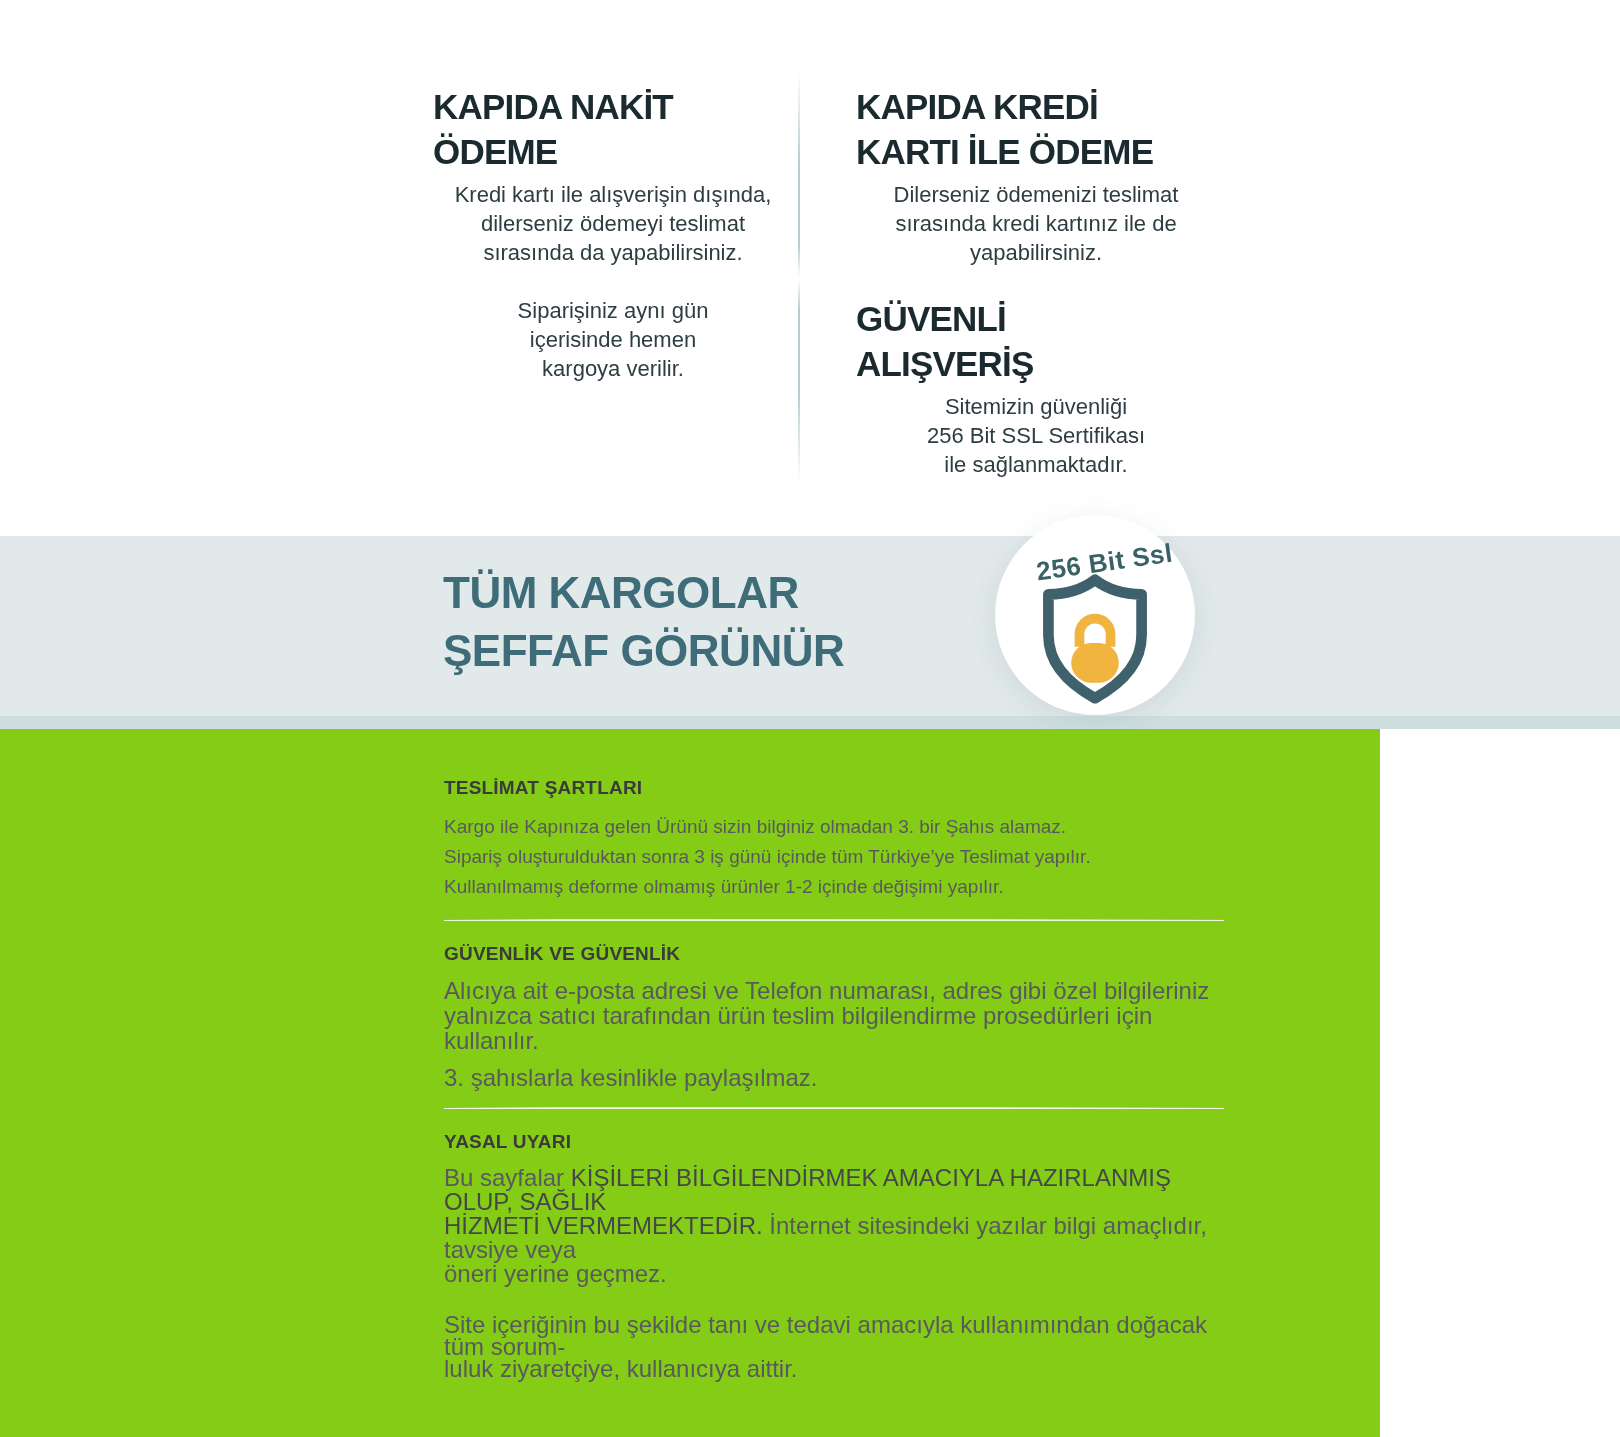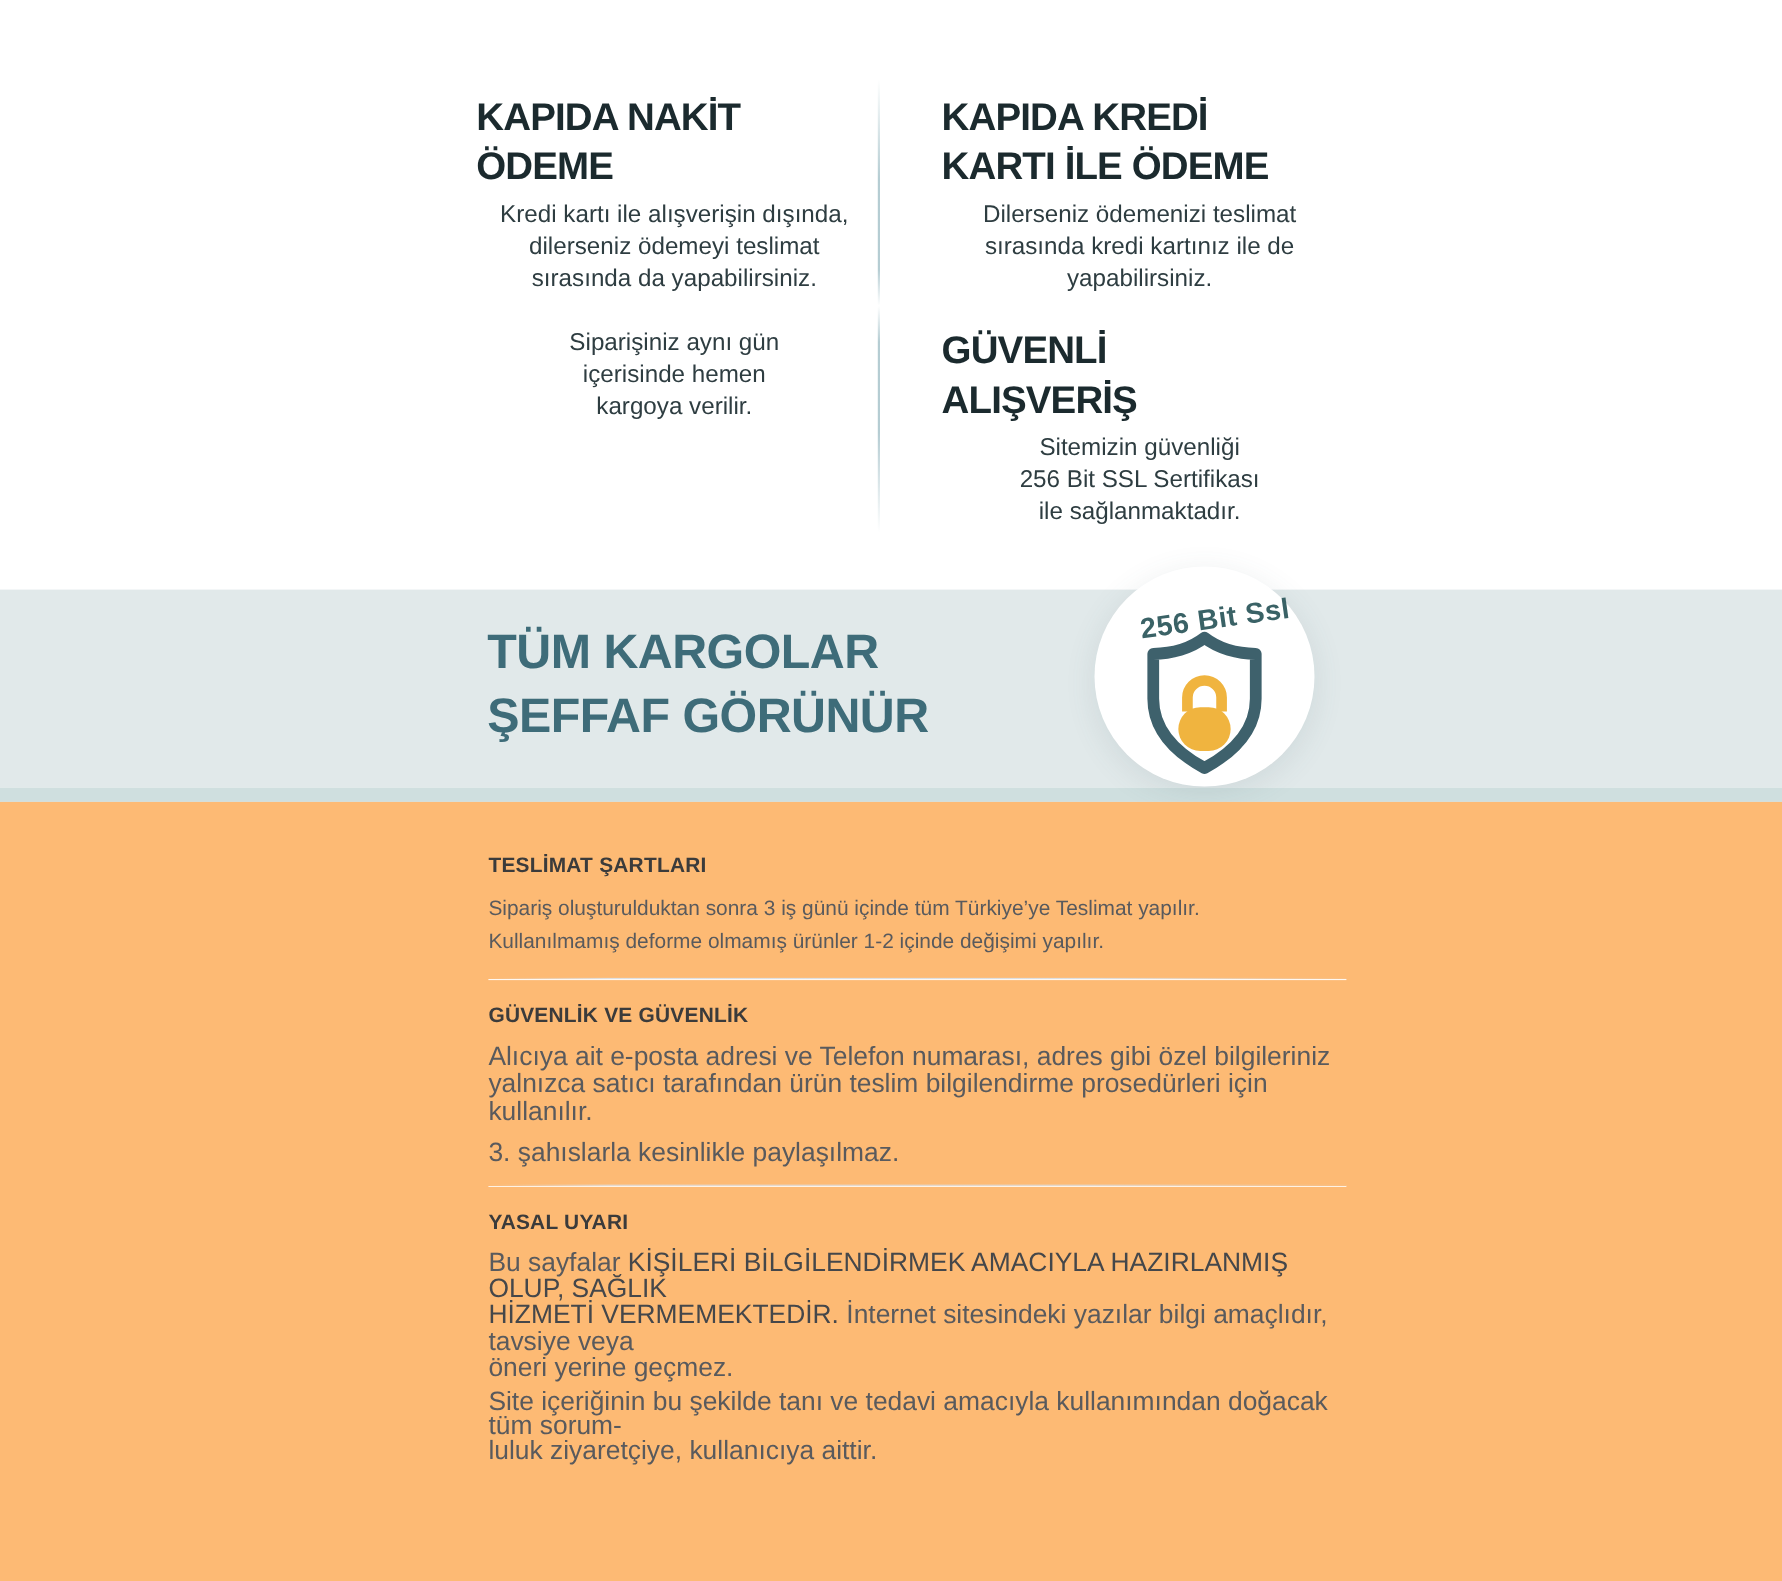--- a/index.html
+++ b/index.html
@@ -46,29 +46,29 @@
     background:#ffffff;border-radius:50%;
     box-shadow:0 6px 28px rgba(70,100,108,0.12);
   }
   .badge-label{
     position:absolute;left:41px;top:32px;display:inline-block;
     transform:rotate(-8deg);font-size:26px;font-weight:bold;color:#3a6266;
     letter-spacing:0.5px;white-space:nowrap;
   }
   .badge-shield{position:absolute;left:39px;top:58px;}
   
-  .footer{position:absolute;top:729px;left:0;width:1620px;height:708px;background:#fdba74;}
+  .footer{position:absolute;top:729px;left:0;width:1380px;height:708px;background:#84cc16;}
   .footer-content{margin-left:444px;width:780px;padding-top:47px;}
   .sec-heading{
     margin:0 0 12px 0;font-size:19px;line-height:24px;font-weight:bold;
     color:#3b3b3b;letter-spacing:0.2px;
   }
   .t-line{margin:0;font-size:19px;line-height:30px;color:#595a5d;}
   .para{margin:0 0 12px 0;font-size:24px;line-height:25px;color:#595a5d;white-space:pre-line;}
-  .para.yasal1{line-height:24px;margin-bottom:8px;}
+  .para.yasal1{line-height:24px;margin-bottom:28px;}
   .para.yasal2{line-height:22px;margin-bottom:0;}
   .caps{color:#45474a;}
   .divider{
     height:1px;margin:17px 0 22px 0;
     background:linear-gradient(90deg, rgba(220,222,223,0) 0%, #dfe0e1 14%, #dddedf 70%, rgba(220,222,223,0.1) 100%);
     box-shadow:0 1px 0 rgba(255,255,255,0.9);
   }
 </style>
 </head>
 <body>
@@ -120,20 +120,21 @@
       <path d="M45 76 L45 63 A16 16 0 0 1 77 63 L77 76" fill="none" stroke="#f0b43f" stroke-width="10"></path>
       <rect x="36.5" y="72" width="49" height="41" rx="20.5" fill="#f0b43f"></rect>
     </g>
   </svg>
 </div>
 
 <section class="footer">
   <div class="footer-content">
 
     <h3 class="sec-heading">TESLİMAT ŞARTLARI</h3>
+    <p class="t-line">Kargo ile Kapınıza gelen Ürünü sizin bilginiz olmadan 3. bir Şahıs alamaz.</p>
     <p class="t-line">Sipariş oluşturulduktan sonra 3 iş günü içinde tüm Türkiye’ye Teslimat yapılır.</p>
     <p class="t-line">Kullanılmamış deforme olmamış ürünler 1-2 içinde değişimi yapılır.</p>
 
     <div class="divider"></div>
 
     <h3 class="sec-heading">GÜVENLİK VE GÜVENLİK</h3>
     <p class="para">Alıcıya ait e-posta adresi ve Telefon numarası, adres gibi özel bilgileriniz
 yalnızca satıcı tarafından ürün teslim bilgilendirme prosedürleri için kullanılır.</p>
     <p class="para">3. şahıslarla kesinlikle paylaşılmaz.</p>
 

